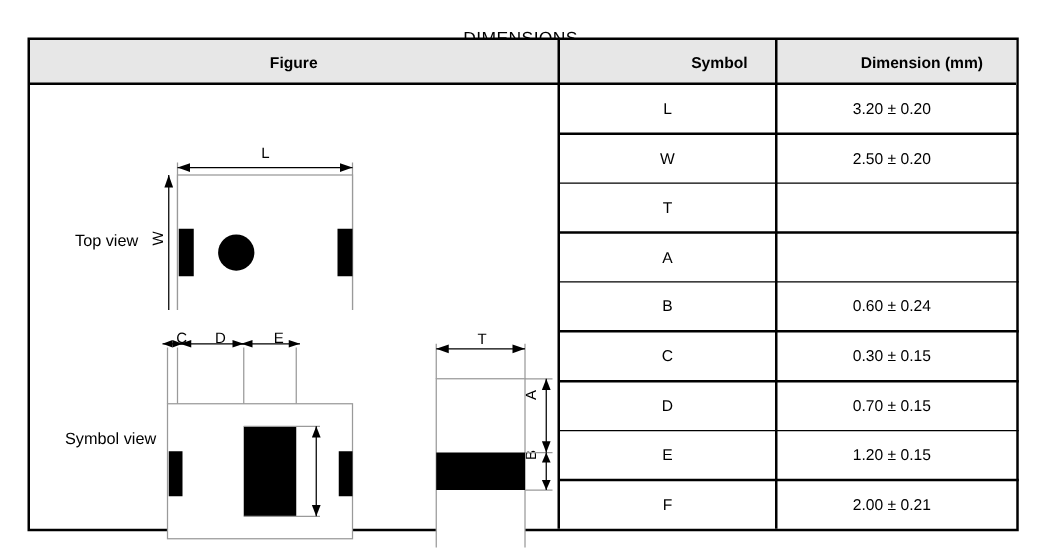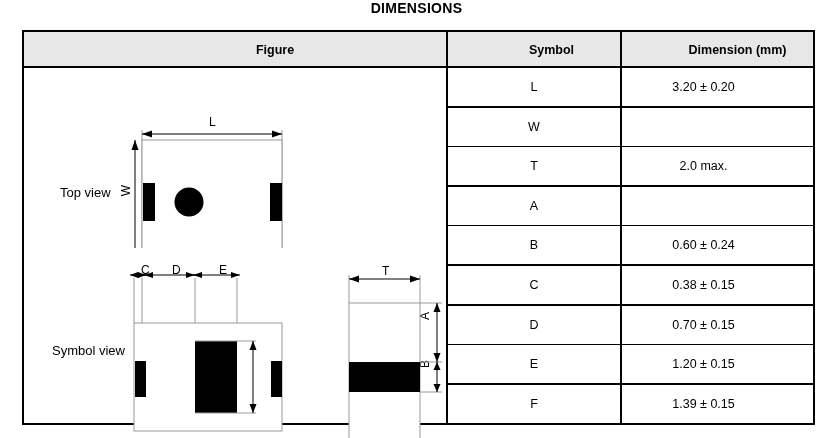--- a/index.html
+++ b/index.html
@@ -13,25 +13,25 @@
     position: relative;
     font-family: "Liberation Sans", sans-serif;
     color: #000000;
     overflow: hidden;
   }
 
   
   .title {
     position: absolute;
     left: 0;
-    top: 0;
+    top: 22px;
     width: 833px;
     text-align: center;
     font-size: 14px;
-    font-weight: bold;
+    font-weight: normal;
     letter-spacing: 0.3px;
   }
 
   
   .table {
     position: absolute;
     left: 22px;
     top: 30px;
     width: 793px;
     height: 395px;
@@ -49,22 +49,22 @@
   }
   .hdr-cell {
     position: absolute;
     top: 0;
     height: 36px;
     line-height: 36px;
     text-align: center;
     font-size: 12.5px;
     font-weight: bold;
   }
-  .hdr-figure   { left: 0;    width: 422px; margin-left: 40px; }
-  .hdr-symbol   { left: 420px; width: 193px; padding-left: 11px; }
+  .hdr-figure   { left: 0;    width: 422px; }
+  .hdr-symbol   { left: 444px; width: 193px; padding-left: 11px; }
   .hdr-dim      { left: 598px; width: 231px; }
 
   
   .vdiv {
     position: absolute;
     top: 0;
     width: 2px;
     height: 391px;
     background: #000;
   }
@@ -88,21 +88,21 @@
   .datarow:last-child .rline { display: none; }
   .cell-sym, .cell-dim {
     position: absolute;
     top: 0;
     height: 39.6px;
     line-height: 39.6px;
     text-align: center;
     font-size: 12.5px;
   }
   .cell-sym { left: 0;   width: 172px; }
-  .cell-dim { left: 174px; width: 163px; }
+  .cell-dim { left: 174px; width: 163px; padding-left: 10px; }
 
   
   .figarea {
     position: absolute;
     left: 0;
     top: 36px;
     width: 422px;
     height: 357px;
   }
   .dimtext {
@@ -132,61 +132,61 @@
   <div class="vdiv vdiv-2"></div>
 
   <div class="datarow" style="top:36px">
     <div class="cell-sym">L</div>
     <div class="cell-dim">3.20 ± 0.20</div>
     <div class="rline"></div>
   </div>
 
   <div class="datarow" style="top:75.6px">
     <div class="cell-sym">W</div>
+    <div class="cell-dim">2.50 ± 0.20</div>
     <div class="rline"></div>
   </div>
 
   <div class="datarow" style="top:115.2px">
     <div class="cell-sym">T</div>
-    <div class="cell-dim">2.0 max.</div>
     <div class="rline"></div>
   </div>
 
   <div class="datarow" style="top:154.8px">
     <div class="cell-sym">A</div>
     <div class="rline"></div>
   </div>
 
   <div class="datarow" style="top:194.4px">
     <div class="cell-sym">B</div>
     <div class="cell-dim">0.60 ± 0.24</div>
     <div class="rline"></div>
   </div>
 
   <div class="datarow" style="top:234px">
     <div class="cell-sym">C</div>
-    <div class="cell-dim">0.38 ± 0.15</div>
+    <div class="cell-dim">0.30 ± 0.15</div>
     <div class="rline"></div>
   </div>
 
   <div class="datarow" style="top:273.6px">
     <div class="cell-sym">D</div>
     <div class="cell-dim">0.70 ± 0.15</div>
     <div class="rline"></div>
   </div>
 
   <div class="datarow" style="top:313.2px">
     <div class="cell-sym">E</div>
     <div class="cell-dim">1.20 ± 0.15</div>
     <div class="rline"></div>
   </div>
 
   <div class="datarow" style="top:352.8px">
     <div class="cell-sym">F</div>
-    <div class="cell-dim">1.39 ± 0.15</div>
+    <div class="cell-dim">2.00 ± 0.21</div>
   </div>
 
   <div class="figarea">
 
     <div class="dimtext" style="left:36px; top:117px; font-size:13px;">Top view</div>
     <div class="dimtext vert" style="left:95px; top:117px; font-size:12px;">W</div>
     <div class="dimtext" style="left:185px; top:47px; font-size:12px;">L</div>
 
     <svg width="422" height="180" style="position:absolute; left:0; top:0;">
 

